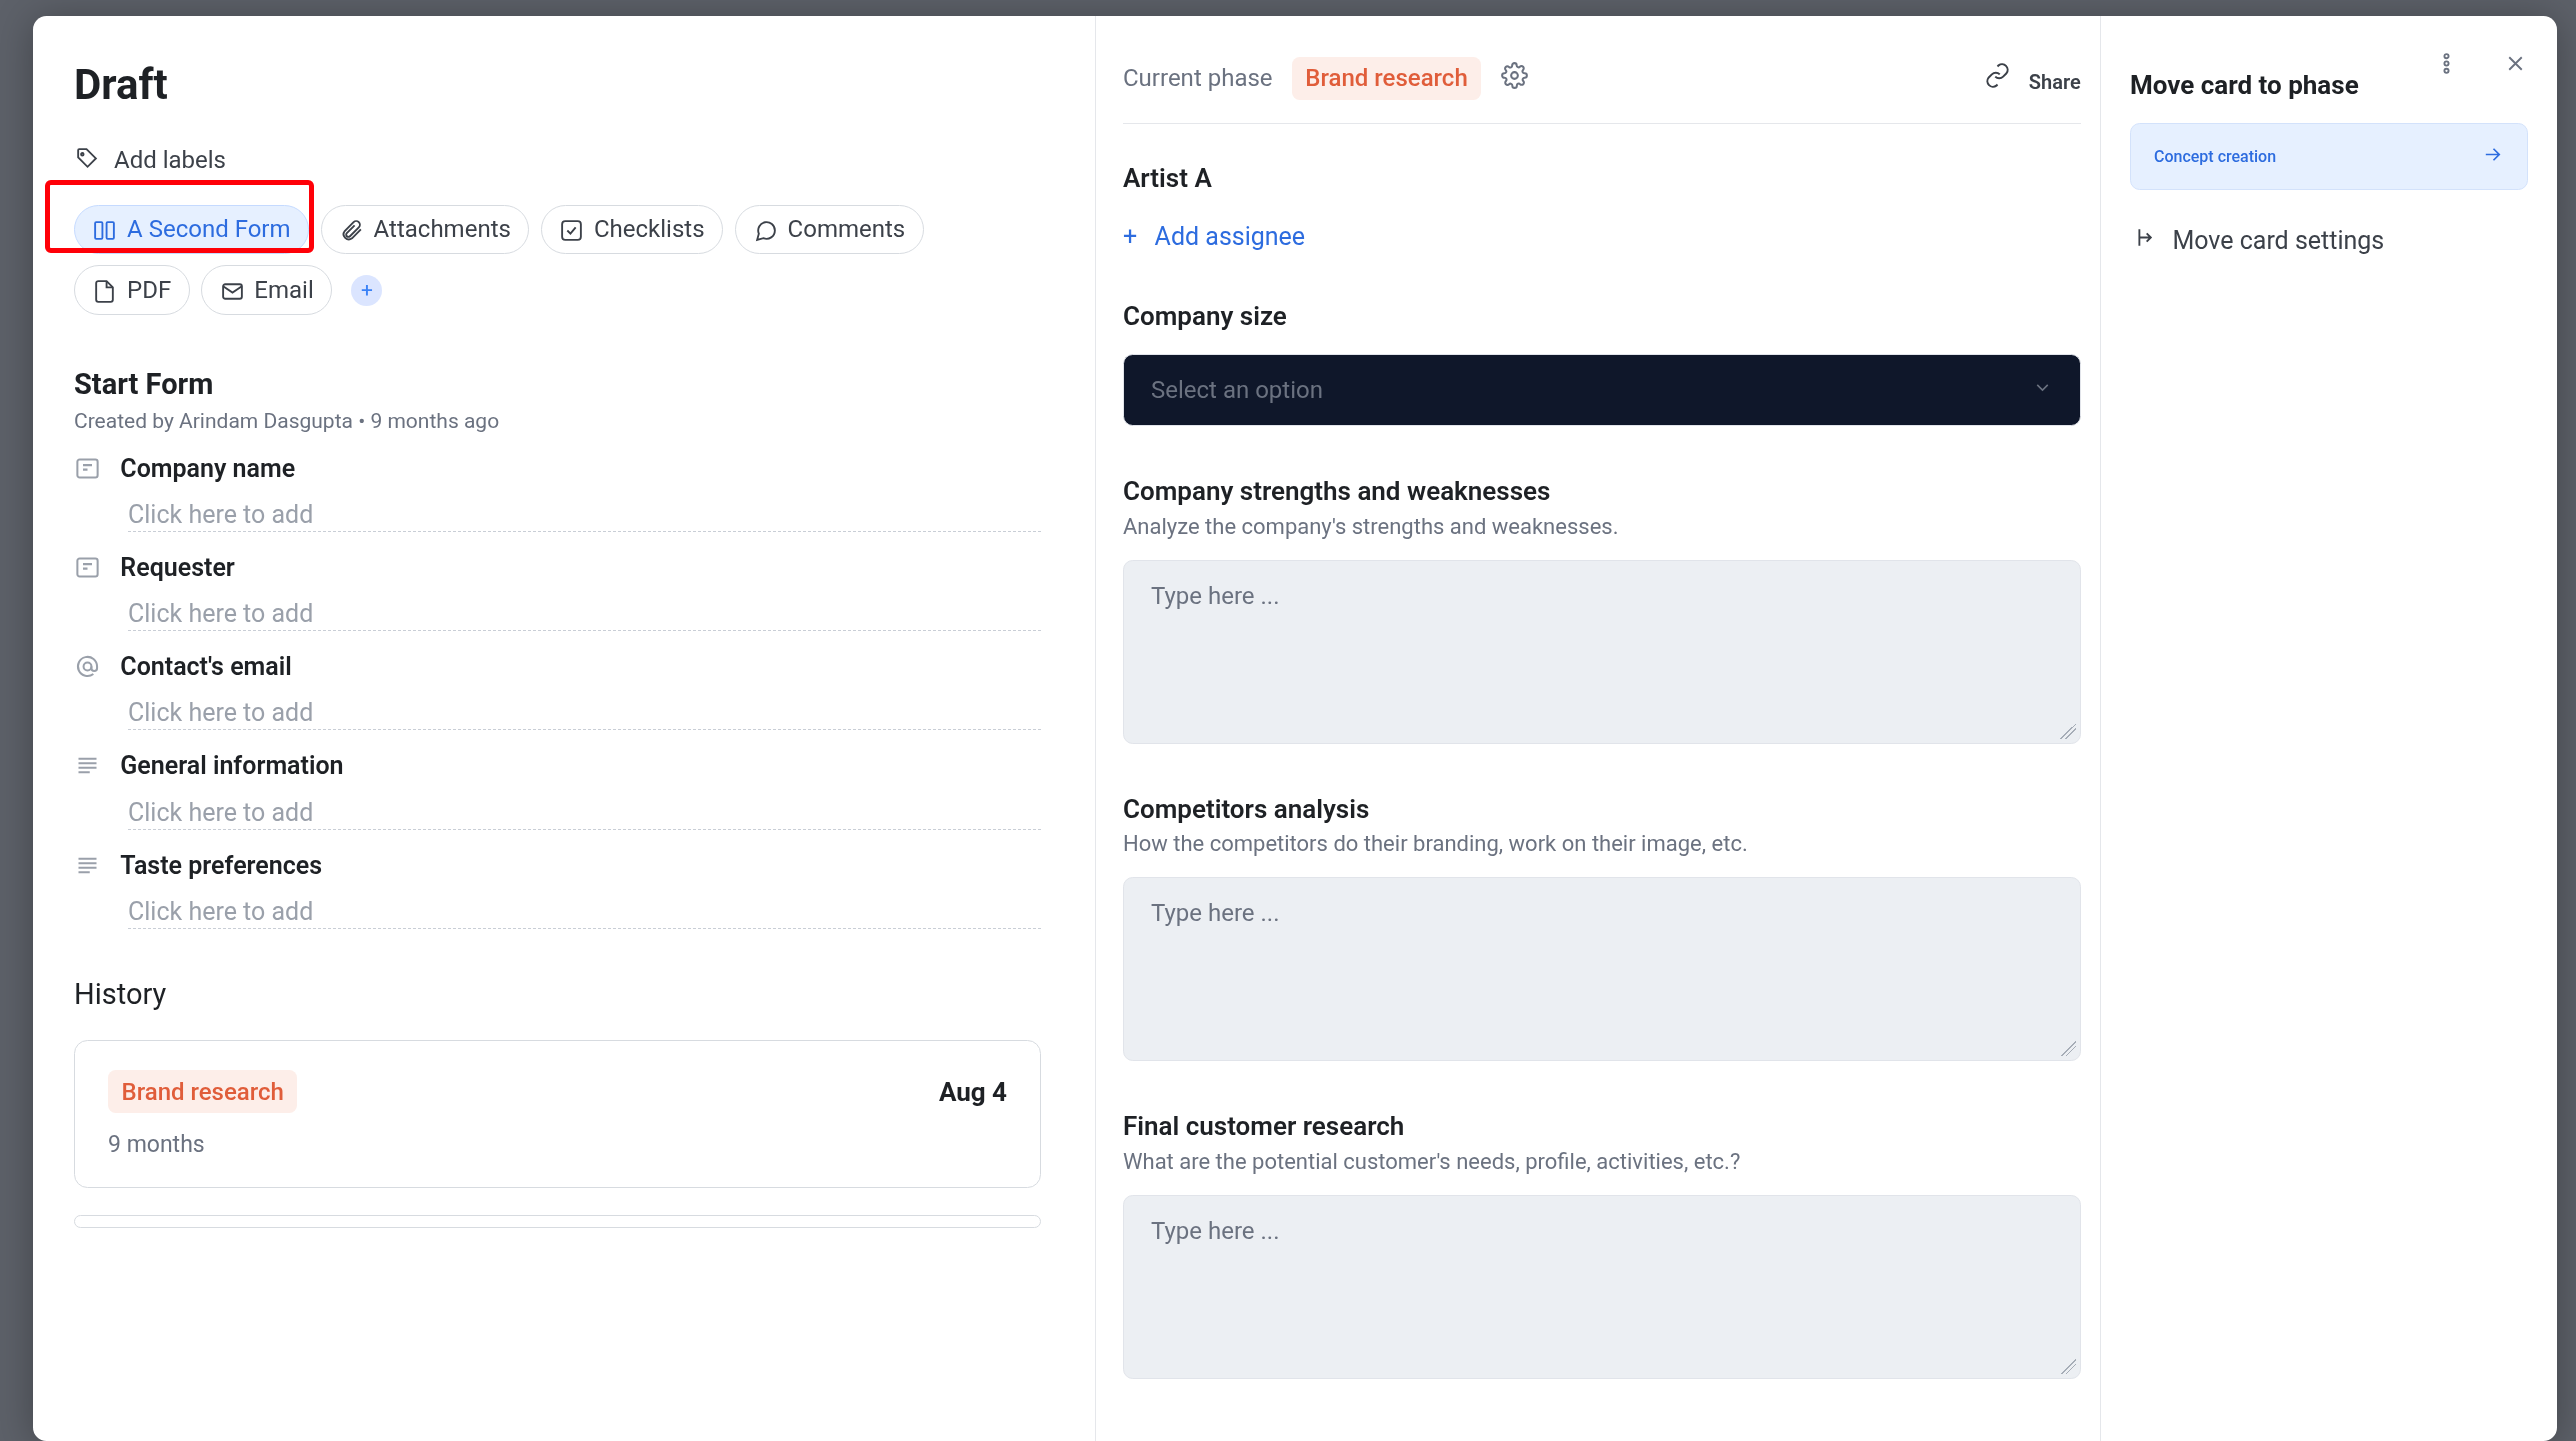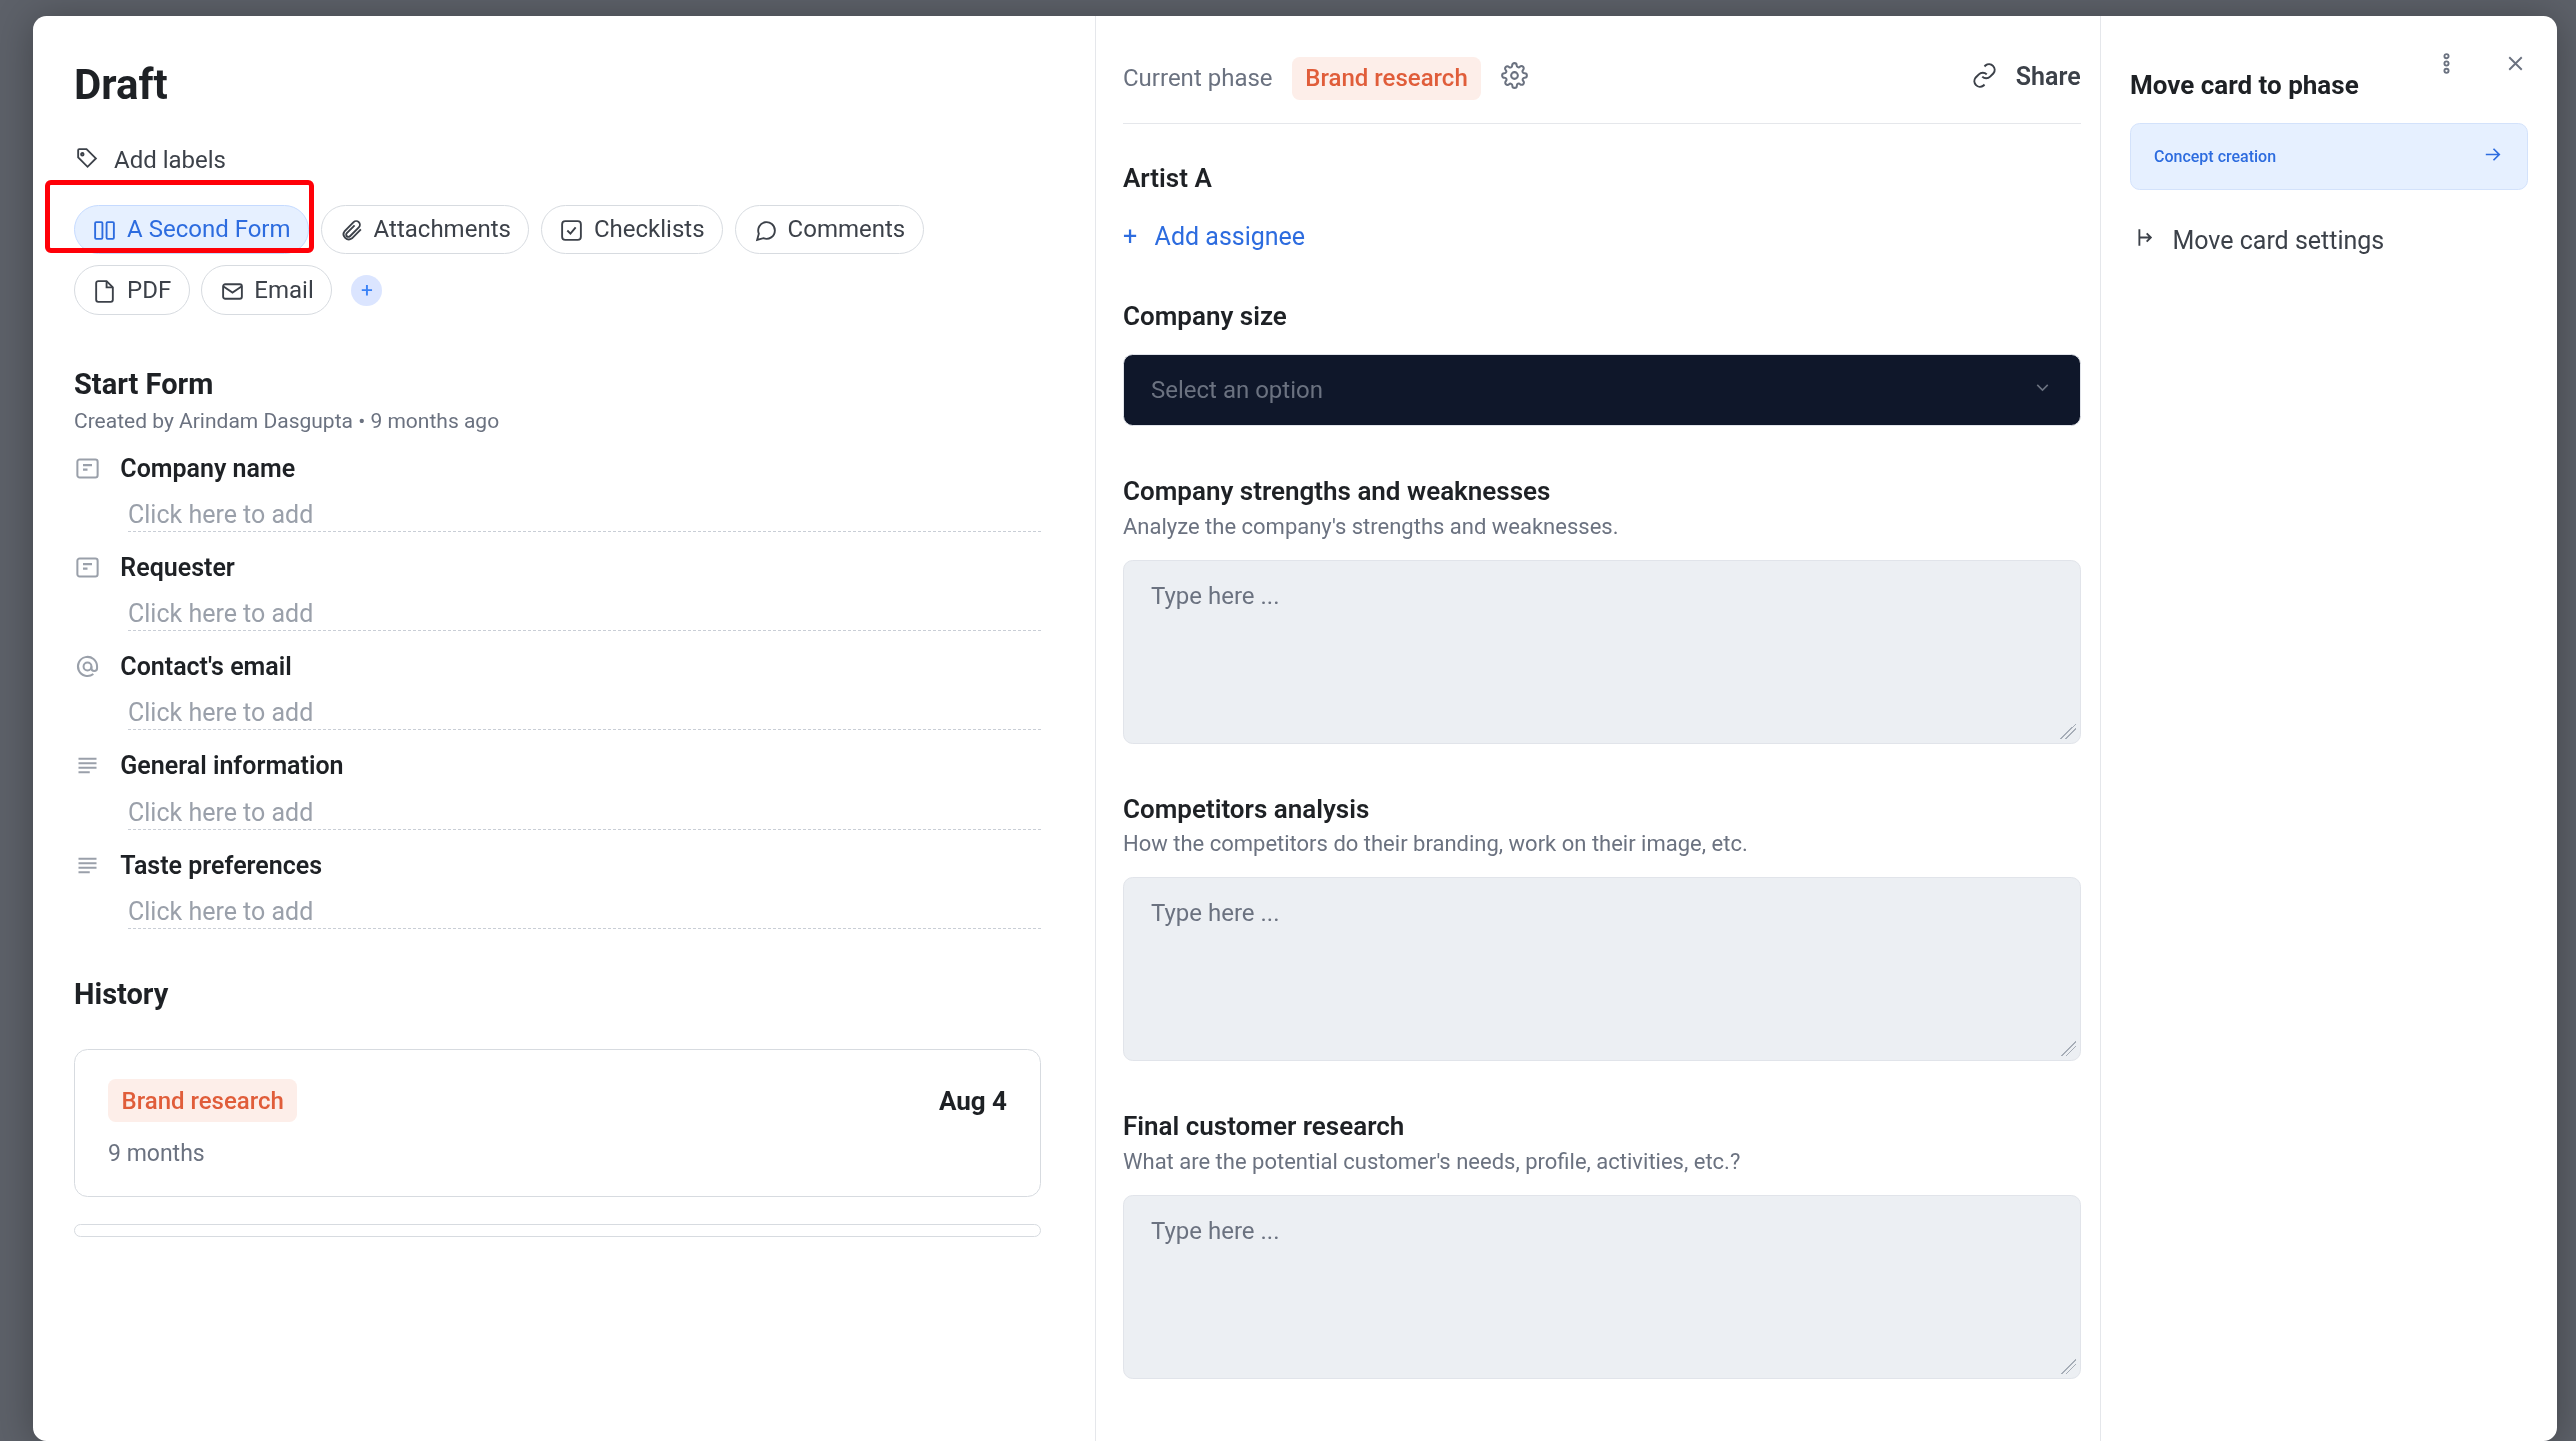--- a/index.html
+++ b/index.html
@@ -125,24 +125,24 @@
       font-size: 25px;
       color: #9aa0aa;
       border-bottom: 1.9px dashed #c9ced6;
       display: inline-block;
       padding-bottom: 1.9px;
       cursor: text;
     }
 
     .history-title {
       font-size: 29px;
-      font-weight: 700;
+      font-weight: 400;
       color: #1e2125;
       margin-top: 48px;
-      margin-bottom: 38px;
+      margin-bottom: 29px;
     }
     .history-card {
       border: 1px solid #d7dbe0;
       border-radius: 13.5px;
       padding: 29px 33px 29px 33px;
       display: flex;
       flex-direction: column;
       position: relative;
     }
     .history-card-row {
@@ -202,23 +202,23 @@
       font-size: 24px;
       padding: 7.7px 13.5px;
       border-radius: 7.7px;
       font-weight: 500;
     }
     .phase-gear {
       color: #6b7280;
       cursor: pointer;
     }
     .share-btn {
-      display: inline-flex; align-items: flex-start; gap: 18px;
+      display: inline-flex; align-items: flex-end; gap: 18px;
       color: #3c4149;
-      font-size: 25px;
+      font-size: 20px;
       font-weight: 600;
       cursor: pointer;
     }
     .artist-name {
       font-size: 26px;
       font-weight: 600;
       color: #1e2125;
       margin-top: 39px;
     }
     .add-assignee {

